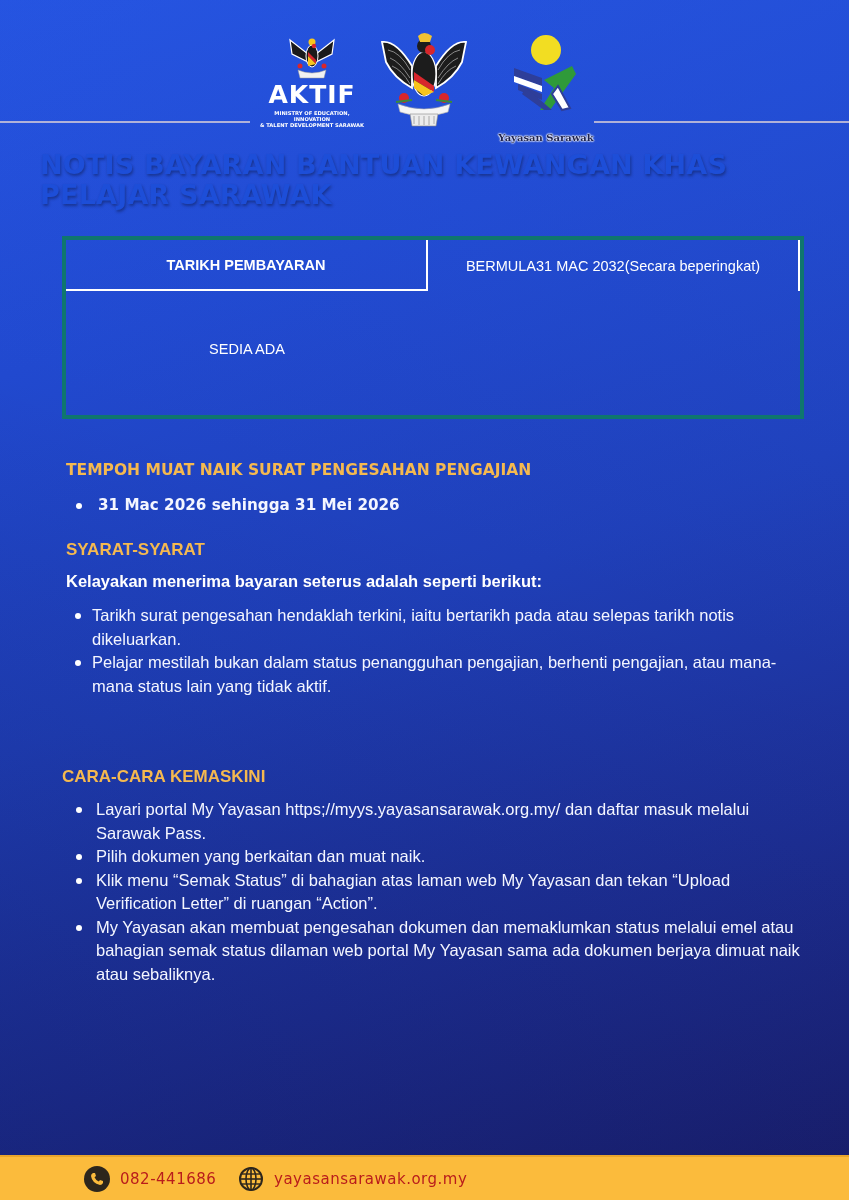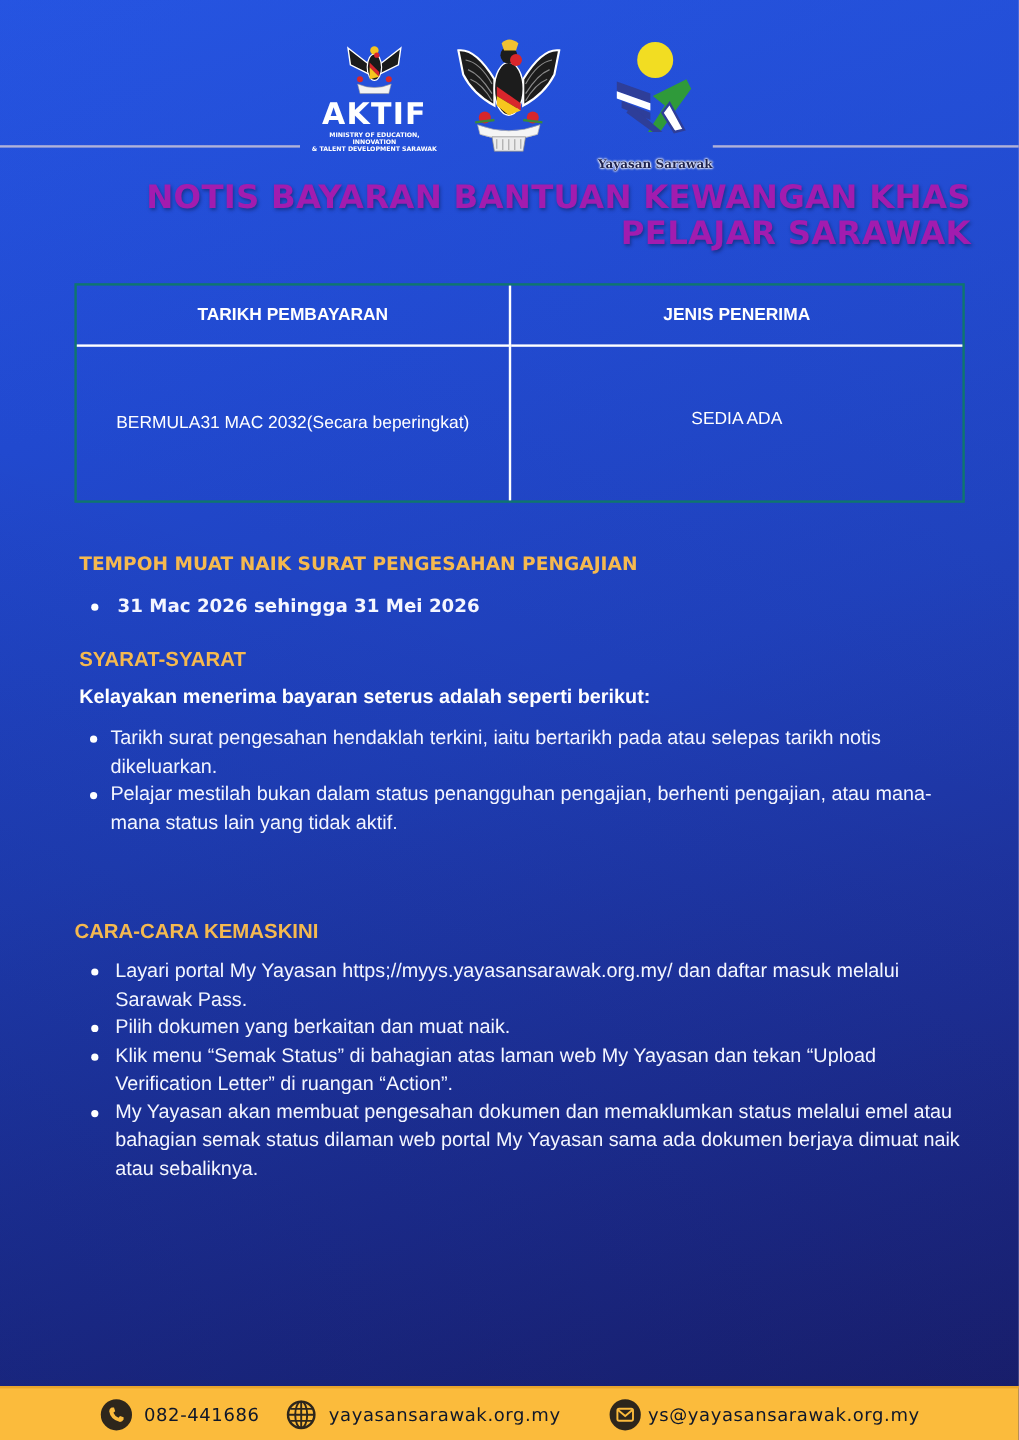--- a/index.html
+++ b/index.html
@@ -46,31 +46,31 @@
       position: absolute; left: -6px; top: 82px; width: 96px; text-align: center;
       font-family: "DejaVu Serif", serif; font-weight: bold; font-size: 10px;
       color: #1e2350; -webkit-text-stroke: 0;
       text-shadow: 0 0 2px #fff, 0 0 2px #fff, 0 0 2px #fff, 0 0 1px #fff;
       margin-top: 18px;
     }
 
     
     .title {
       position: absolute; top: 150px; left: 40px; width: 769px;
-      text-align: right;
+      text-align: left;
       font-family: "DejaVu Sans", sans-serif; font-weight: bold;
-      font-size: 27px; line-height: 30px; color: #a21caf;
+      font-size: 27px; line-height: 30px; color: #1d4ed8;
       letter-spacing: 0.2px;
       text-shadow: 1px 2px 3px rgba(10,20,60,0.45);
     }
 
     
     .info-table {
       position: absolute; top: 236px; left: 62px; width: 742px; height: 183px;
-      border: 2px solid #0f766e;
+      border: 4px solid #0f766e;
       display: grid;
       grid-template-columns: 362px 1fr;
       grid-template-rows: 51px 1fr;
     }
     .info-table .cell {
       display: flex; align-items: center; justify-content: center;
       text-align: center; font-size: 14.5px; line-height: 20px;
     }
     .info-table .cell.head { font-weight: bold; border-bottom: 2px solid #fff; }
     .info-table .cell.col1 { border-right: 2px solid #fff; }
@@ -108,21 +108,21 @@
     .syarat-list li::before { left: 9px; }
 
     .cara-list { top: 798px; left: 66px; width: 740px; }
 
     
     .footer {
       position: absolute; left: 0; bottom: 0; width: 849px; height: 45px;
       background: #fbbb3c;
       border-top: 2px solid #e9a52c;
       display: flex; align-items: center;
-      color: #0f172a; font-size: 16px;
+      color: #b91c1c; font-size: 16px;
     }
     .footer-item { position: absolute; display: flex; align-items: center; top: 9px; }
     .footer-icon {
       width: 26px; height: 26px; border-radius: 50%;
       display: flex; align-items: center; justify-content: center;
     }
     .footer-icon.filled { background: #2d261c; }
     .footer-text { margin-left: 10px; letter-spacing: 0.5px; font-family: "DejaVu Sans", sans-serif; font-size: 15px; }
   </style>
 </head>
@@ -197,21 +197,20 @@
   </div>
 </div>
 
 <div class="title">
   <div>NOTIS BAYARAN BANTUAN KEWANGAN KHAS</div>
   <div>PELAJAR SARAWAK</div>
 </div>
 
 <div class="info-table">
   <div class="cell head col1">TARIKH PEMBAYARAN</div>
-  <div class="cell head">JENIS PENERIMA</div>
   <div class="cell col1">
     <div class="cell-stack">
       <span>BERMULA</span>
       <span class="gap"></span>
       <span>31 MAC 2032</span>
       <span>(Secara beperingkat)</span>
     </div>
   </div>
   <div class="cell" style="padding-bottom:8px">SEDIA ADA</div>
 </div>
@@ -251,22 +250,13 @@
         <circle cx="13" cy="13" r="11" fill="none" stroke="#2d261c" stroke-width="2"></circle>
         <ellipse cx="13" cy="13" rx="5" ry="11" fill="none" stroke="#2d261c" stroke-width="1.6"></ellipse>
         <line x1="13" y1="2" x2="13" y2="24" stroke="#2d261c" stroke-width="1.6"></line>
         <line x1="2" y1="13" x2="24" y2="13" stroke="#2d261c" stroke-width="1.6"></line>
         <line x1="4" y1="8" x2="22" y2="8" stroke="#2d261c" stroke-width="1.4"></line>
         <line x1="4" y1="18" x2="22" y2="18" stroke="#2d261c" stroke-width="1.4"></line>
       </svg>
     </span>
     <span class="footer-text">yayasansarawak.org.my</span>
   </div>
-  <div class="footer-item" style="left:508px;">
-    <span class="footer-icon filled">
-      <svg width="16" height="14" viewBox="0 0 16 14">
-        <rect x="1.5" y="2" width="13" height="10" rx="1.5" fill="none" stroke="#fbbb3c" stroke-width="1.6"></rect>
-        <path d="M2,3 L8,8 L14,3" fill="none" stroke="#fbbb3c" stroke-width="1.6"></path>
-      </svg>
-    </span>
-    <span class="footer-text" style="margin-left:6px;">ys@yayasansarawak.org.my</span>
-  </div>
 </div>
 
 </body></html>

